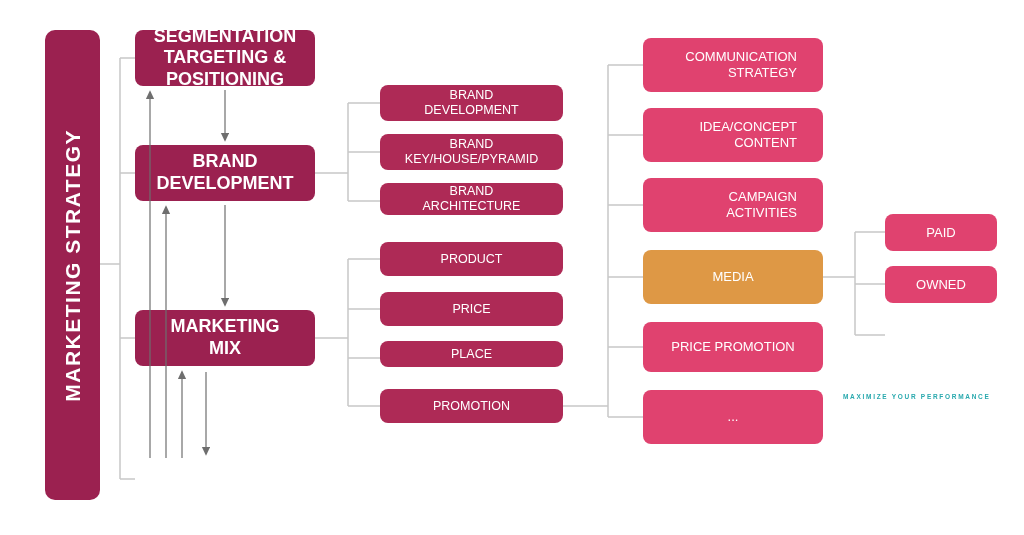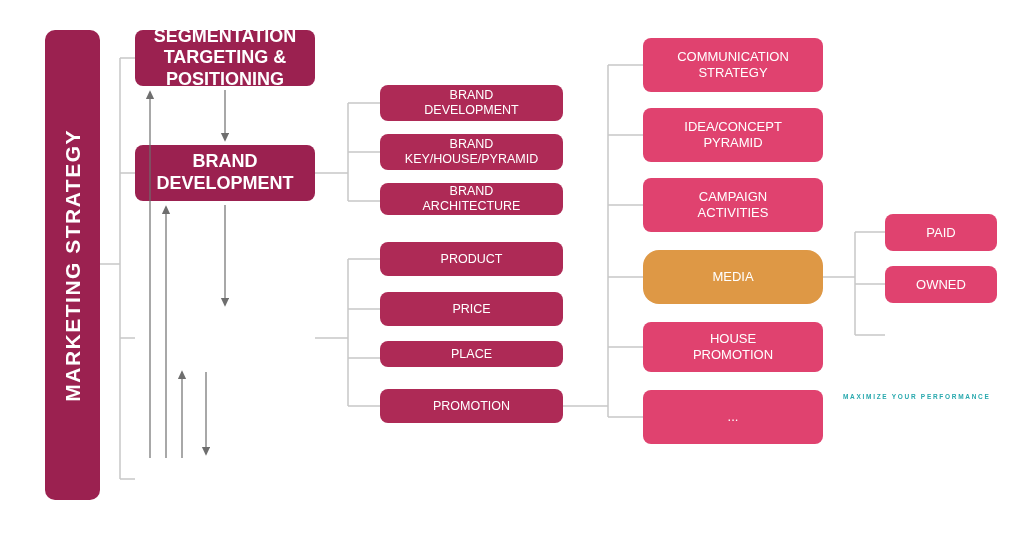--- a/index.html
+++ b/index.html
@@ -12,22 +12,22 @@
     --logo-blue:#2D3A8C;
     --logo-teal:#29A9AE;
   }
   *{box-sizing:border-box;margin:0;padding:0;}
   body{background:#e9e9e9;font-family:"Liberation Sans",sans-serif;}
   .canvas{position:relative;width:1024px;height:535px;background:#ffffff;overflow:hidden;}
   .box{position:absolute;display:flex;align-items:center;justify-content:center;
        text-align:center;color:#fff;border-radius:8px;z-index:1;line-height:1.2;}
   .box-a{left:135px;width:180px;background:var(--maroon);font-weight:bold;font-size:18px;padding:0 28px;}
   .box-b{left:380px;width:183px;background:var(--crimson);font-size:12.5px;padding:0 22px;}
-  .box-c{left:643px;width:180px;background:var(--pink);font-size:13px;padding:0 42px;}
-  .box-c.media{background:var(--orange);border-radius:16px;}
+  .box-c{left:643px;width:180px;background:var(--pink);font-size:13px;padding:0 26px;text-align:right;}
+  .box-c.media{background:var(--orange);}
   .box-d{left:885px;width:112px;background:var(--pink);font-size:13px;}
   .sidebar{position:absolute;left:45px;top:30px;width:55px;height:470px;background:var(--maroon);
            border-radius:10px;display:flex;align-items:center;justify-content:center;z-index:1;}
   .vtext{writing-mode:vertical-rl;transform:rotate(180deg);color:#fff;font-weight:bold;
          font-size:21px;letter-spacing:1.5px;white-space:nowrap;}
   .bottom-bar{left:135px;top:460px;width:850px;height:38px;background:var(--maroon);
               font-weight:bold;font-size:13.5px;letter-spacing:.3px;}
   .connector-layer{position:absolute;left:0;top:0;width:1024px;height:535px;z-index:3;pointer-events:none;}
   .logo{position:absolute;left:843px;top:390px;width:128px;text-align:center;z-index:1;}
   .logo-text{font-weight:bold;font-size:29px;letter-spacing:1px;color:var(--logo-blue);line-height:1;}
@@ -43,36 +43,37 @@
 <body>
 
 <div class="canvas">
 
   <div class="sidebar">
     <span class="vtext">MARKETING STRATEGY</span>
   </div>
 
   <div class="box box-a" style="top:30px;height:56px">SEGMENTATION TARGETING &amp; POSITIONING</div>
   <div class="box box-a" style="top:145px;height:56px">BRAND DEVELOPMENT</div>
+  <div class="box box-a" style="top:310px;height:56px">MARKETING MIX</div>
 
 
   <div class="box box-b" style="top:85px;height:36px">BRAND DEVELOPMENT</div>
   <div class="box box-b" style="top:134px;height:36px">BRAND KEY/HOUSE/PYRAMID</div>
   <div class="box box-b" style="top:183px;height:32px">BRAND ARCHITECTURE</div>
 
   <div class="box box-b" style="top:242px;height:34px">PRODUCT</div>
   <div class="box box-b" style="top:292px;height:34px">PRICE</div>
   <div class="box box-b" style="top:341px;height:26px">PLACE</div>
   <div class="box box-b" style="top:389px;height:34px">PROMOTION</div>
 
   <div class="box box-c" style="top:38px;height:54px">COMMUNICATION STRATEGY</div>
-  <div class="box box-c" style="top:108px;height:54px">IDEA/CONCEPT PYRAMID</div>
+  <div class="box box-c" style="top:108px;height:54px">IDEA/CONCEPT CONTENT</div>
   <div class="box box-c" style="top:178px;height:54px">CAMPAIGN ACTIVITIES</div>
   <div class="box box-c media" style="top:250px;height:54px">MEDIA</div>
-  <div class="box box-c" style="top:322px;height:50px">HOUSE PROMOTION</div>
+  <div class="box box-c" style="top:322px;height:50px">PRICE PROMOTION</div>
   <div class="box box-c" style="top:390px;height:54px">...</div>
 
   <div class="box box-d" style="top:214px;height:37px">PAID</div>
   <div class="box box-d" style="top:266px;height:37px">OWNED</div>
 
   <div class="logo">
     <div class="logo-tagline">MAXIMIZE YOUR PERFORMANCE</div>
   </div>
 
   <svg class="connector-layer" viewBox="0 0 1024 535" xmlns="http://www.w3.org/2000/svg">

